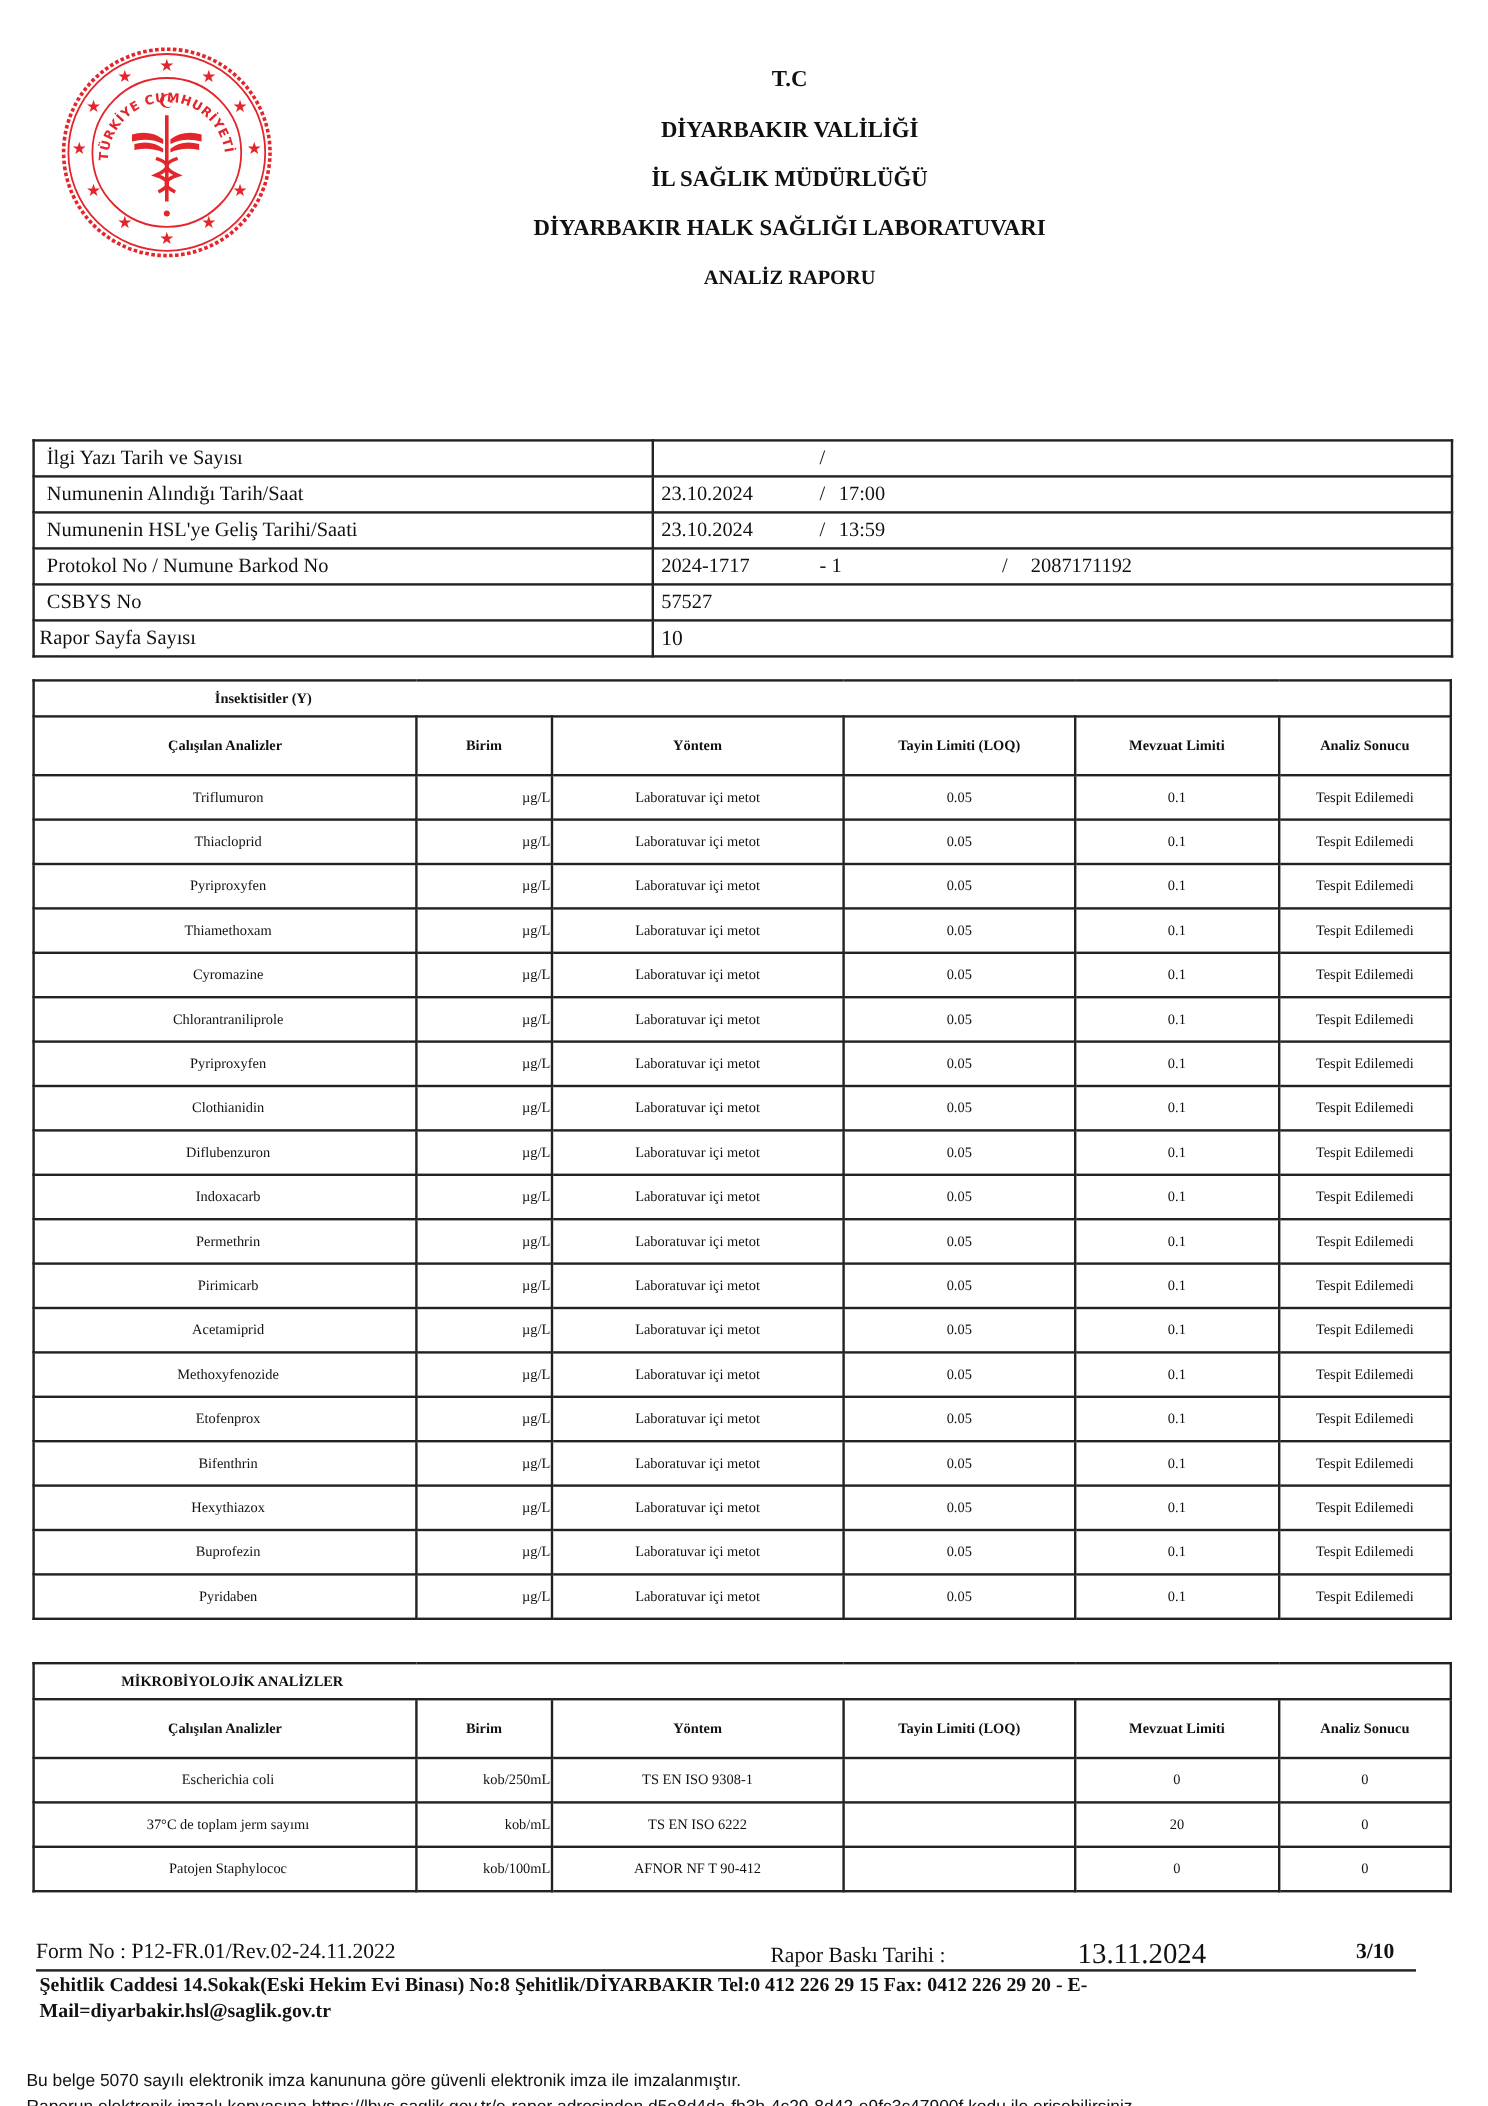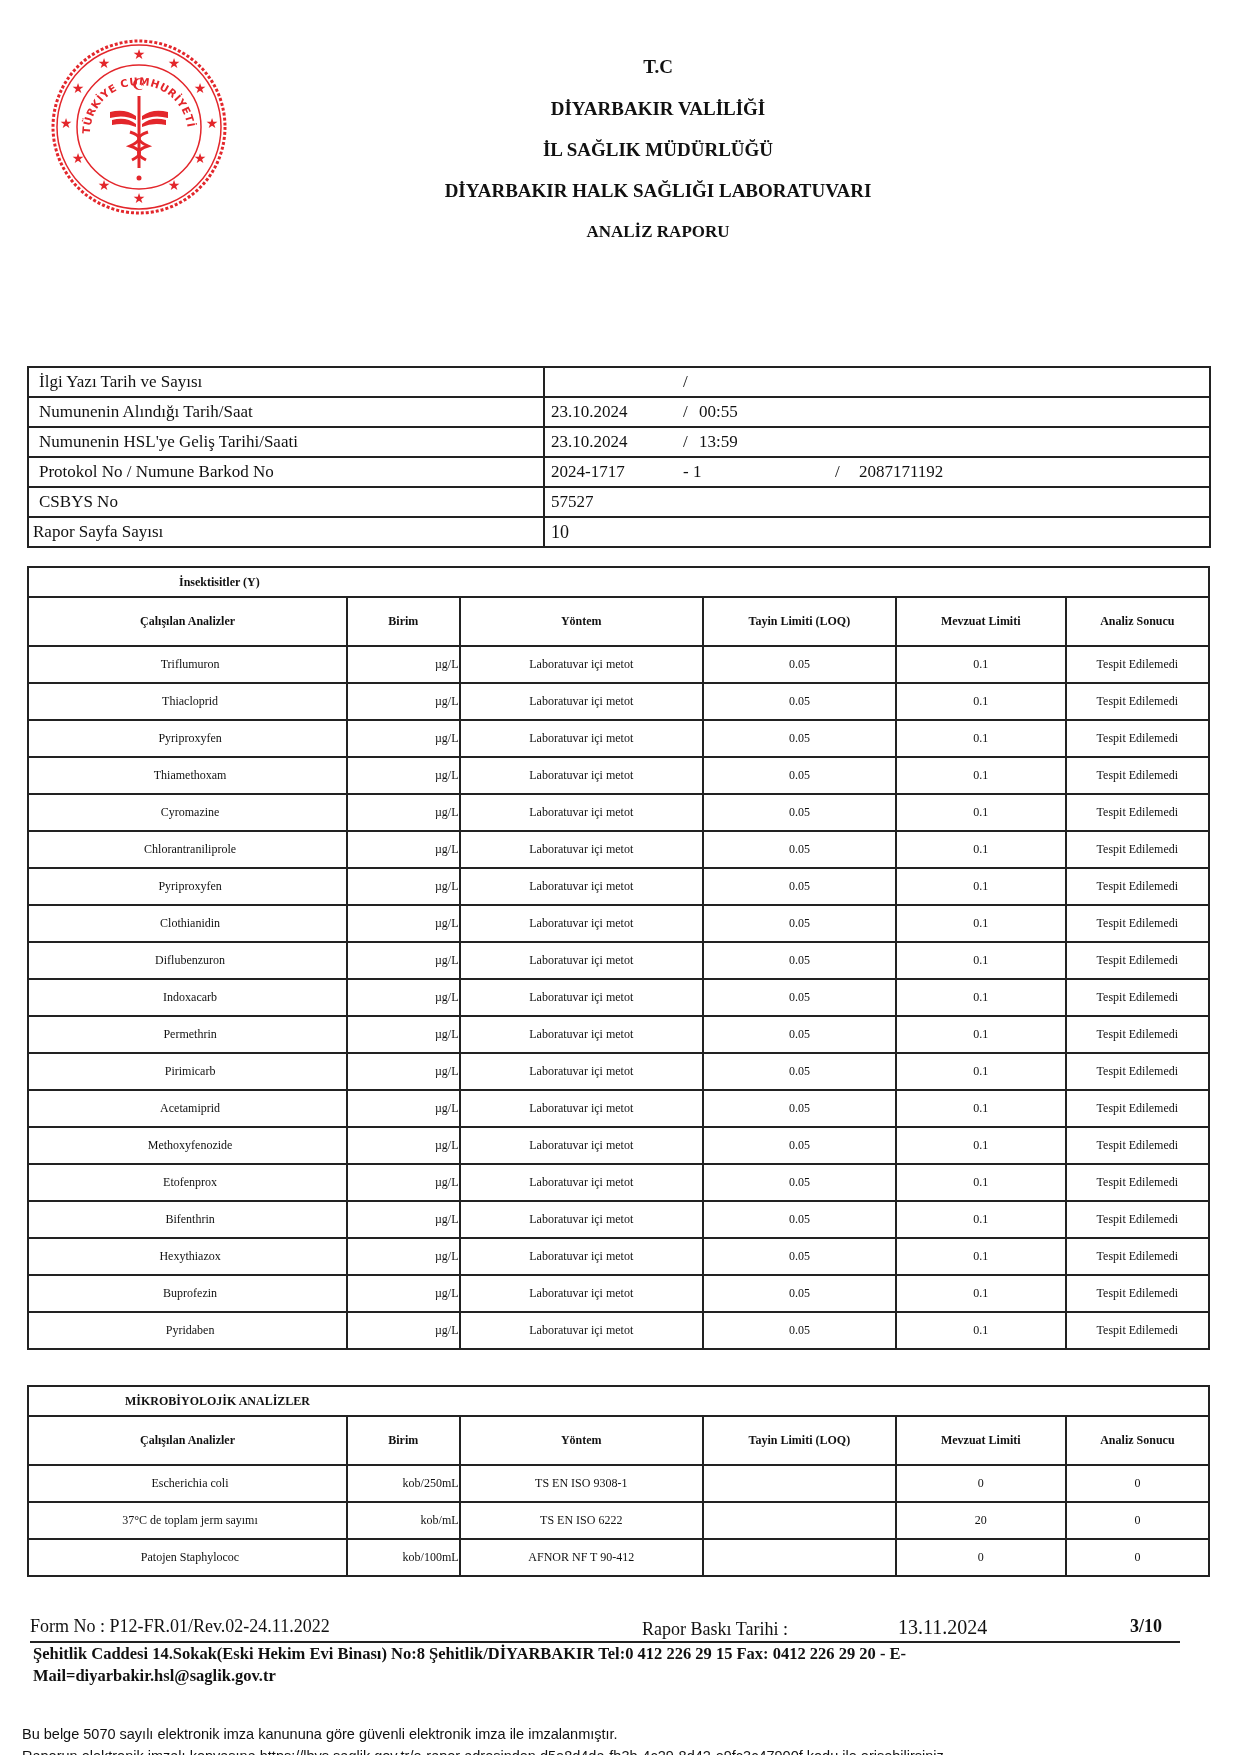--- a/index.html
+++ b/index.html
@@ -37,26 +37,26 @@
   .c1 { width: 314px; padding-left: 5px !important; text-align: center; }
   .c2 { width: 111px; text-align: right; }
   .c3 { width: 243px; text-align: center; }
   .c4 { width: 192px; text-align: center; }
   .c5 { width: 169px; text-align: center; }
   .c6 { width: 142px; text-align: center; }
   .colh .c1 { text-align: center; padding-left: 0 !important; margin-top: 40px; }
 
   .ins { top: 566px; }
   .mik { top: 1385px; }
-  .mik .sect .title { padding-left: 96px; }
+  .mik .sect .title { padding-left: 72px; }
 
   
   .f-form { left: 30px; top: 1616px; font-size: 18px; }
   .f-rbt { left: 642px; top: 1619px; font-size: 18px; }
-  .f-date { left: 898px; top: 1616px; font-size: 20px; }
+  .f-date { left: 898px; top: 1616px; font-size: 24px; }
   .f-page { left: 1130px; top: 1616px; font-size: 18px; font-weight: bold; }
   .f-rule { left: 30px; top: 1641px; width: 1150px; height: 0; border-top: 2px solid #222; }
   .f-addr { left: 33px; top: 1643px; width: 1150px; font-size: 16.5px; font-weight: bold; line-height: 22px; }
   .f-sig { left: 22px; top: 1723px; font-family: "Liberation Sans", "DejaVu Sans", sans-serif; font-size: 14.5px; line-height: 22px; }
 </style>
 </head>
 <body>
 
 <div class="abs logo">
   <svg width="178" height="178" viewBox="0 0 178 178">
@@ -110,21 +110,21 @@
     <td class="lbl">İlgi Yazı Tarih ve Sayısı</td>
     <td class="val">
       <span class="seg" style="left:138px">/</span>
     </td>
   </tr>
   <tr>
     <td class="lbl">Numunenin Alındığı Tarih/Saat</td>
     <td class="val">
       <span class="seg" style="left:6px">23.10.2024</span>
       <span class="seg" style="left:138px">/</span>
-      <span class="seg" style="left:154px">00:55</span>
+      <span class="seg" style="left:154px">17:00</span>
     </td>
   </tr>
   <tr>
     <td class="lbl">Numunenin HSL'ye Geliş Tarihi/Saati</td>
     <td class="val">
       <span class="seg" style="left:6px">23.10.2024</span>
       <span class="seg" style="left:138px">/</span>
       <span class="seg" style="left:154px">13:59</span>
     </td>
   </tr>

